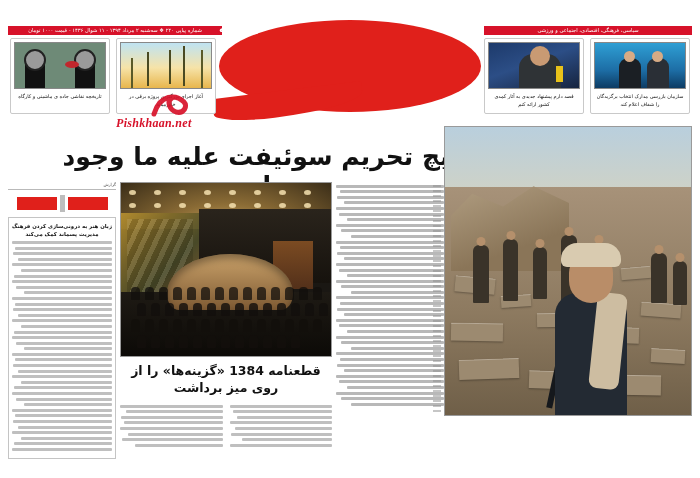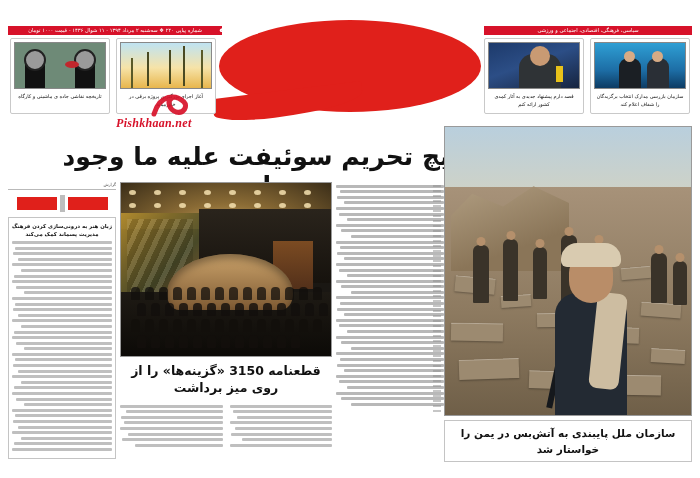--- a/index.html
+++ b/index.html
@@ -585,21 +585,21 @@
             <div class="un-person" style="left: 72px; top: 152px; opacity: 0.93;"></div>
             <div class="un-person" style="left: 86px; top: 152px; opacity: 0.93;"></div>
             <div class="un-person" style="left: 100px; top: 152px; opacity: 0.93;"></div>
             <div class="un-person" style="left: 114px; top: 152px; opacity: 0.93;"></div>
             <div class="un-person" style="left: 128px; top: 152px; opacity: 0.93;"></div>
             <div class="un-person" style="left: 142px; top: 152px; opacity: 0.93;"></div>
             <div class="un-person" style="left: 156px; top: 152px; opacity: 0.93;"></div>
             <div class="un-person" style="left: 170px; top: 152px; opacity: 0.93;"></div>
           </div>
       </div>
-      <div class="center-headline">قطعنامه 3150 «گزینه‌ها» را از روی میز برداشت</div>
+      <div class="center-headline">قطعنامه 1384 «گزینه‌ها» را از روی میز برداشت</div>
       <div class="center-cols">
         <div class="cc" id="cc1">
             <div class="fl" style="width: 100%;"></div>
             <div class="fl" style="width: 97%;"></div>
             <div class="fl" style="width: 93%;"></div>
             <div class="fl" style="width: 100%;"></div>
             <div class="fl" style="width: 95%;"></div>
             <div class="fl" style="width: 99%;"></div>
             <div class="fl" style="width: 88%;"></div>
             <div class="fl" style="width: 100%;"></div>
@@ -752,17 +752,16 @@
             </div>
           </div>
         <div class="ym-rifle"></div>
         <div class="ym-man-main">
           <div class="body"></div>
           <div class="scarf"></div>
           <div class="face"></div>
           <div class="turban"></div>
         </div>
       </div>
-      <div class="caption-yemen">سازمان ملل پایبندی به آتش‌بس در یمن را خواستار شد</div>
     </div>
 
   </div>
 </div>
 
 </body></html>

